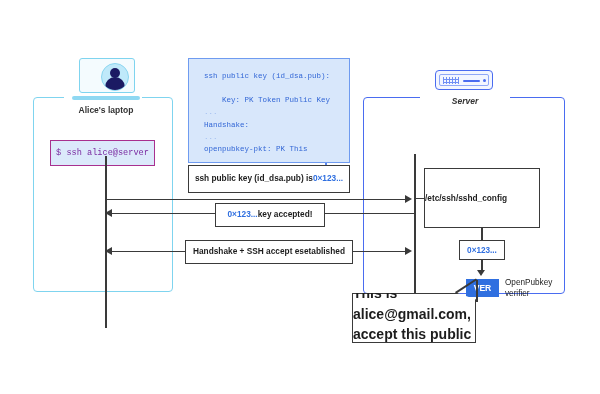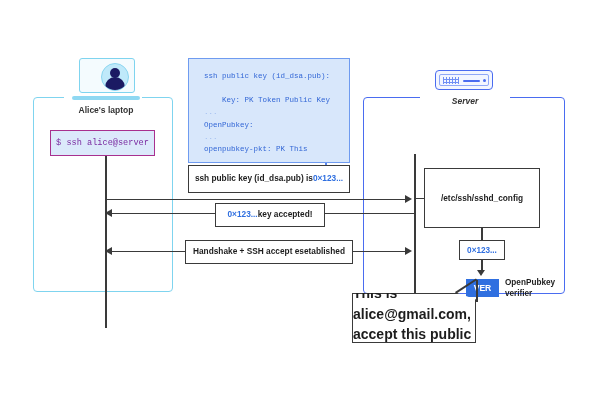--- a/index.html
+++ b/index.html
@@ -79,33 +79,33 @@
 
   
   .bluearrow-stem{left:325px;top:163px;width:1.7px;height:14px;background:#5a86ea;}
   .bluearrow-head{left:321px;top:175px;width:0;height:0;
       border-left:5px solid transparent;border-right:5px solid transparent;
       border-top:7px solid #5a86ea;}
 
   
   .cfgbox{left:424px;top:168px;width:116px;height:60px;
       border:1.5px solid #3a3a3a;background:#fff;
-      display:flex;flex-direction:column;align-items:center;
+      display:flex;flex-direction:column;align-items:flex-start;
       justify-content:center;gap:9px;
       font-size:8.3px;font-weight:bold;color:#1d1d1d;}
 
   .hashbox{left:459px;top:240px;width:46px;height:20px;
       border:1.4px solid #3a3a3a;background:#fff;
       display:flex;align-items:center;justify-content:center;
       font-size:8.2px;font-weight:bold;color:#2f6fe0;}
 
   .verbadge{left:466px;top:279px;width:33px;height:18px;background:#2f6fe0;
       display:flex;align-items:center;justify-content:center;
       color:#fff;font-size:8.6px;font-weight:bold;}
-  .verlabel{left:505px;top:278px;width:62px;font-size:8.2px;font-weight:bold;
+  .verlabel{left:505px;top:278px;width:62px;font-size:8.2px;font-weight:normal;
       color:#1d1d1d;line-height:1.3;}
 
   
   .callout{left:352px;top:293px;width:124px;height:50px;background:#fff;
       border:1.5px solid #3a3a3a;
       clip-path:polygon(0 0,85% 0,100% 13%,100% 100%,0 100%);}
   .callout-in{position:absolute;left:0;top:5px;width:124px;height:50px;
       display:flex;align-items:center;justify-content:center;
       font-size:14px;font-weight:bold;color:#1d1d1d;line-height:1.45;}
   .callout-edge{left:455px;top:292px;width:25px;height:1.5px;background:#3a3a3a;
@@ -124,21 +124,21 @@
     <div class="screen">
       <div class="avatar">
         <div class="head"></div>
           <div class="body"></div>
       </div>
     </div>
     <div class="base"></div>
   </div>
   <div class="abs dev-label" style="left:52px;top:105px;width:108px;">Alice's laptop</div>
 
-  <div class="abs role" style="left:50px;top:130px;width:105px;height:26px;">$ ssh alice@server</div>
+  <div class="abs role" style="left:50px;top:140px;width:105px;height:26px;">$ ssh alice@server</div>
 
   <div class="abs lifeline" style="left:105px;top:156px;height:172px;"></div>
 
   <div class="abs server-box"></div>
   <div class="abs server-gap"></div>
 
   <div class="abs serverdev">
     <div class="inner"></div>
       <div class="vents"></div>
     <div class="dash"></div>
@@ -146,21 +146,21 @@
   </div>
   <div class="abs dev-label" style="left:420px;top:96px;width:90px;font-style:italic;">Server</div>
 
 
   <div class="abs lifeline" style="left:414px;top:154px;height:170px;"></div>
 
   <div class="abs codebox"><span>ssh public key (id_dsa.pub):</span>
 
     <span>Key: PK Token Public Key</span>
 <span class="dots">...</span>
-<span>OpenPubkey:</span>
+<span>Handshake:</span>
 <span class="dots">...</span>
 <span>openpubkey-pkt: PK This</span></div>
 
   <div class="abs bluearrow-stem"></div>
   <div class="abs bluearrow-head"></div>
 
   <div class="abs hline" style="left:105px;top:199px;width:305px;"></div>
   <div class="abs arrowR" style="left:405px;top:195px;"></div>
   <div class="abs msg" style="left:188px;top:165px;width:162px;height:28px;">
     <span>ssh public key (id_dsa.pub) is </span>

